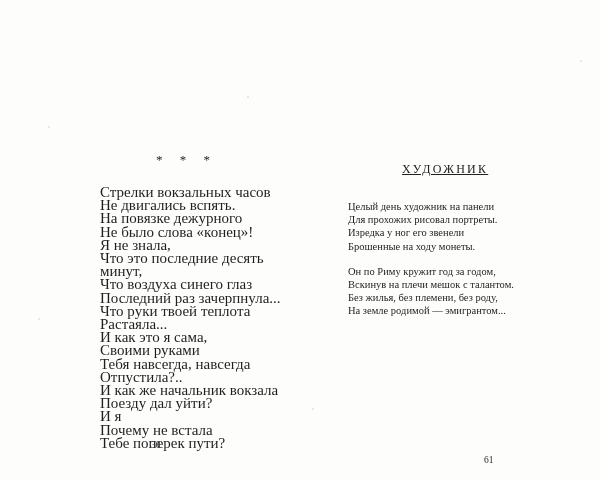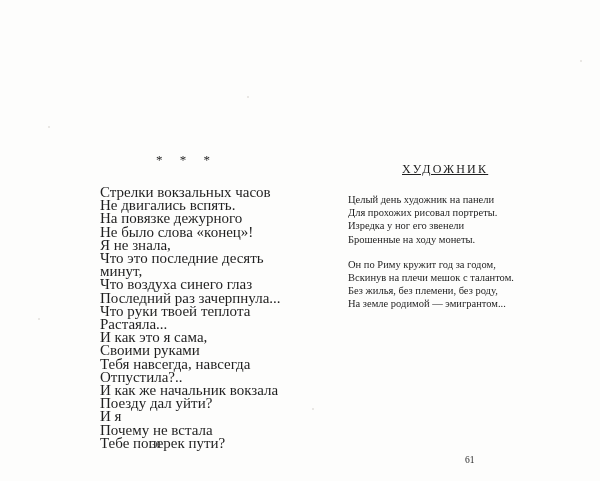--- a/index.html
+++ b/index.html
@@ -72,30 +72,30 @@
   .right-poem {
     position: absolute;
     top: 190px;
     left: 48px;
     width: 230px;
     font-size: 10.5px;
     line-height: 13.2px;
     color: #1f1f1f;
   }
   .stanza {
-    margin: 3px 0 12px 0;
+    margin: 10px 0 12px 0;
     white-space: pre-wrap;
   }
   .stanza:last-child {
     margin-bottom: 0;
   }
   .right-folio {
     position: absolute;
     top: 455px;
-    left: 126px;
+    left: 145px;
     font-size: 9.5px;
     color: #2a2a2a;
     padding-left: 39px;
   }
   
   .speckle {
     position: absolute;
     width: 2px;
     height: 2px;
     background: #d9d7d2;

